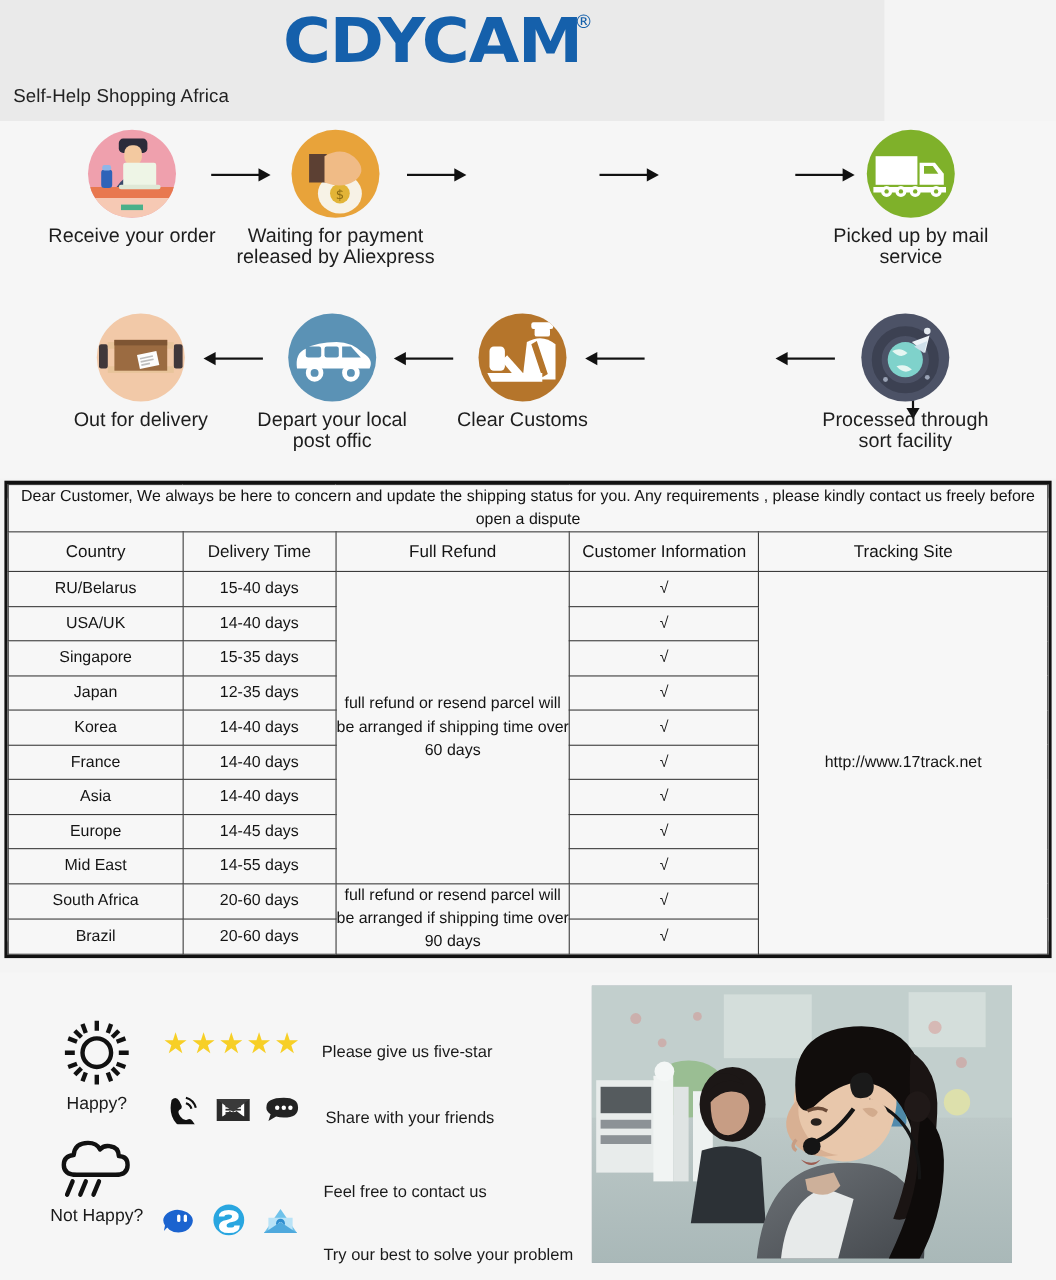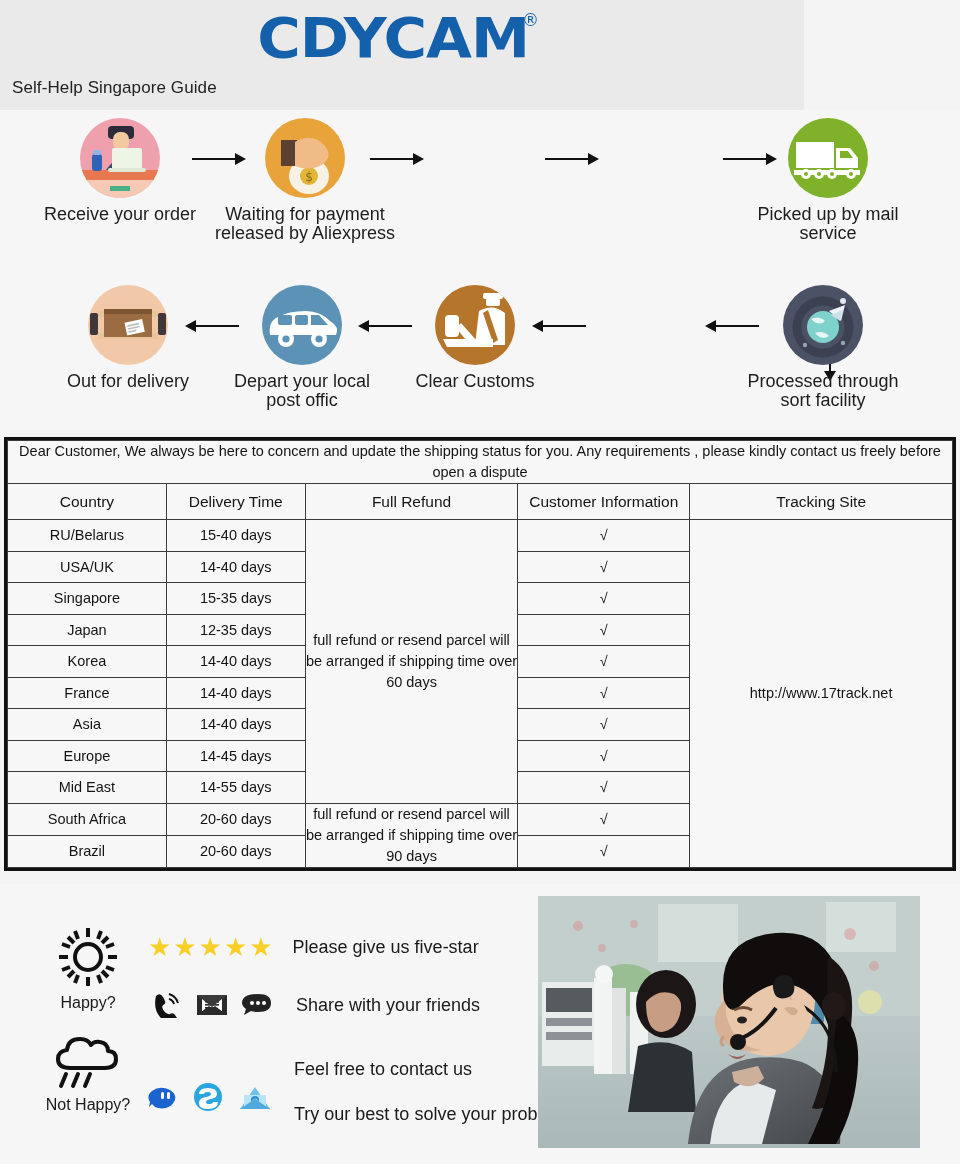--- a/index.html
+++ b/index.html
@@ -174,40 +174,40 @@
     height: 280px;
     background: #f6f6f6;
   }
   .fb-row {
     position:absolute;
     display:flex;
     align-items:center;
   }
   .mood { width: 120px; text-align:center; }
   .mood-label { font-size: 16px; color:#1a1a1a; margin-top: 2px; }
-  .fb-text { font-size: 18px; color:#1a1a1a; }
+  .fb-text { font-size: 15px; color:#1a1a1a;margin-top:16px; }
   .stars { font-size: 26px; letter-spacing: 2px; color: #f7cf26; }
   .soc { display:flex; align-items:center; gap: 14px; }
 
   #photo {
     position:absolute;
     left: 538px; top: 896px;
     width: 382px; height: 252px;
     overflow:hidden;
     background:#8fa0a5;
   }
 </style>
 </head>
 <body>
 
 <div id="header">
   <div id="logo-wrap">
     <span id="logo-text">CDYCAM</span><span id="logo-reg">®</span>
   </div>
-  <div id="guide-title">Self-Help Singapore Guide</div>
+  <div id="guide-title">Self-Help Shopping Africa</div>
 </div>
 
 <div id="flow">
 
   <div class="node" style="left:25px; top:8px;">
     <div class="circle" style="background:#efa0ad;">
       <svg viewBox="0 0 80 80" width="80" height="80">
         <rect x="0" y="52" width="80" height="10" fill="#e8784f"></rect>
         <rect x="0" y="62" width="80" height="18" fill="#f6c9b4"></rect>
         <rect x="28" y="8" width="26" height="13" rx="4" fill="#2b2b3a"></rect>

